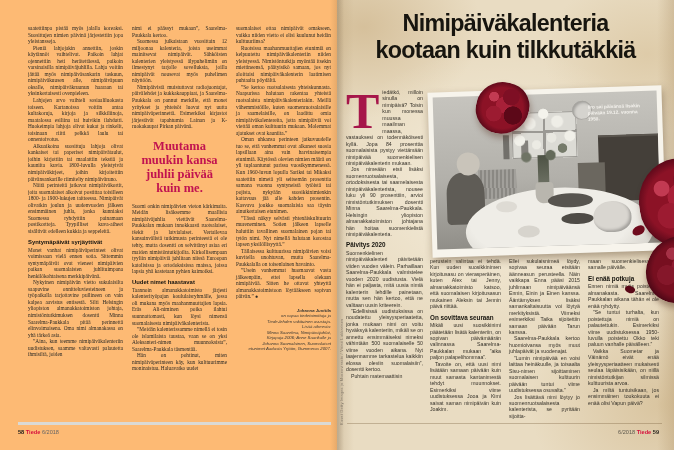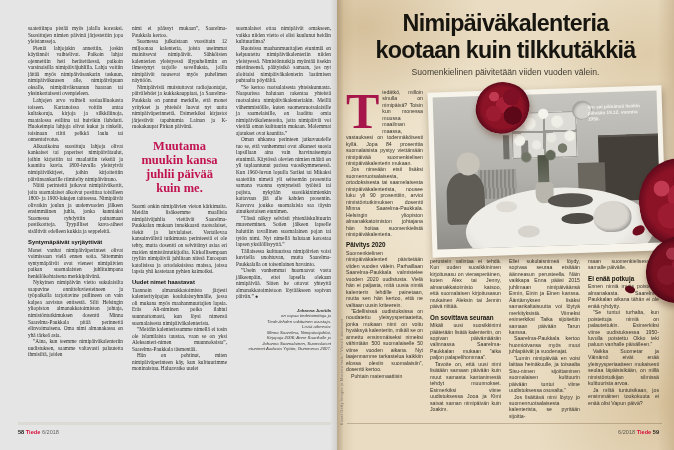--- a/index.html
+++ b/index.html
@@ -1,19 +1,19 @@
 <!DOCTYPE html>
 <html><head>
 <meta charset="utf-8">
 <style>
   html,body{margin:0;padding:0;background:#dddad4;}
   .spread{position:relative;width:674px;height:450px;margin:0 auto;overflow:hidden;
     font-family:"Liberation Sans",sans-serif;background:#faf9f6;}
   
-  .page-left{position:absolute;left:0;top:0;width:337px;height:450px;background:#e5e5e5;}
+  .page-left{position:absolute;left:0;top:0;width:337px;height:450px;background:#fdba74;}
   .lcols{position:absolute;left:28px;top:25px;width:303px;height:396px;display:flex;gap:9px;overflow:hidden;}
   .lcol{width:95px;flex:0 0 95px;font-family:"Liberation Serif",serif;font-size:5.3px;
     line-height:6.55px;color:#2b2a26;text-align:justify;}
   .lcol p{margin:0;}
   .ind{text-indent:5px;}
   .sec-head{font-family:"Liberation Sans",sans-serif;font-weight:bold;font-size:5.9px;
     line-height:7px;margin:4px 0 1px;color:#15130f;text-align:left;}
   .pull-quote{font-family:"Liberation Serif",serif;font-weight:bold;font-size:12.5px;
     line-height:14px;color:#c11350;text-align:center;margin:9px 2px 8px;text-indent:0;}
   .byline{margin-top:8px;text-align:right;font-style:italic;font-size:4.3px;line-height:5.5px;
@@ -167,21 +167,20 @@
     <div class="lrule"></div>
     <div class="lfooter">
       <b>58</b>
       <span class="brand">Tiede</span>
       <span>6/2018</span>
     </div>
   </section>
 
   <section class="page-right">
     <h1 class="headline"><span>Nimipäiväkalenteria</span><br><span>kootaan kuin tilkkutäkkiä</span></h1>
-    <p class="subtitle">Suomenkielinen päivitetään viiden vuoden välein.</p>
 
     <div class="rcol1 rbody">
       <p><span class="dropcap">T</span><span>iedätkö, milloin sinulla on nimipäivä? Toisin kun monessa muussa maailman maassa, vastauksesi on todennäköisesti kyllä. Jopa 84 prosenttia suomalaisista pystyy viettämään nimipäivää suomenkielisen nimipäiväkalenterin mukaan.</span></p>
       <p class="ind">Jos nimeään etsii lisäksi suomenruotsalaisesta, ortodoksisesta tai saamelaisesta nimipäiväkalenterista, nousee luku yli 90 prosenttiin, arvioi nimistöntutkimuksen dosentti Minna Saarelma-Paukkala. Helsingin yliopiston almanakkatoimiston johtajana hän hoitaa suomenkielistä nimipäiväkalenteria.</p>
       <h3 class="rhead">Päivitys 2020</h3>
       <p>Suomenkielinen nimipäiväkalenteri päivitetään viiden vuoden välein. Parhaillaan Saarelma-Paukkala valmistelee vuoden 2020 uudistusta. Vielä hän ei paljasta, mitä uusia nimiä kalenterin lehdille painetaan, mutta sen hän kertoo, että ne valitaan uusin kriteerein.</p>
       <p class="ind">”Edellisissä uudistuksissa on noudatettu yleisyysperiaatetta, jonka mukaan nimi on voitu hyväksyä kalenteriin, mikäli se on annettu ensimmäiseksi nimeksi vähintään 500 suomalaiselle 50 viime vuoden aikana. Nyt laajennamme tarkastelua kaikkiin elossa oleviin suomalaisiin”, dosentti kertoo.</p>
       <p class="ind">Puhtain matemaattisin</p>
     </div>
 

